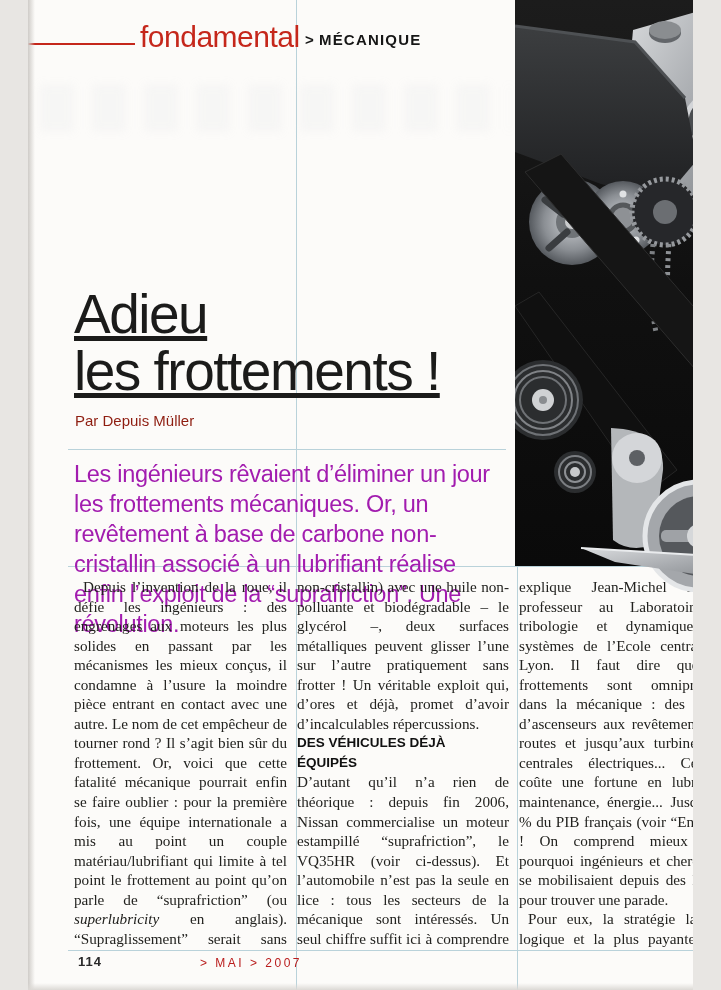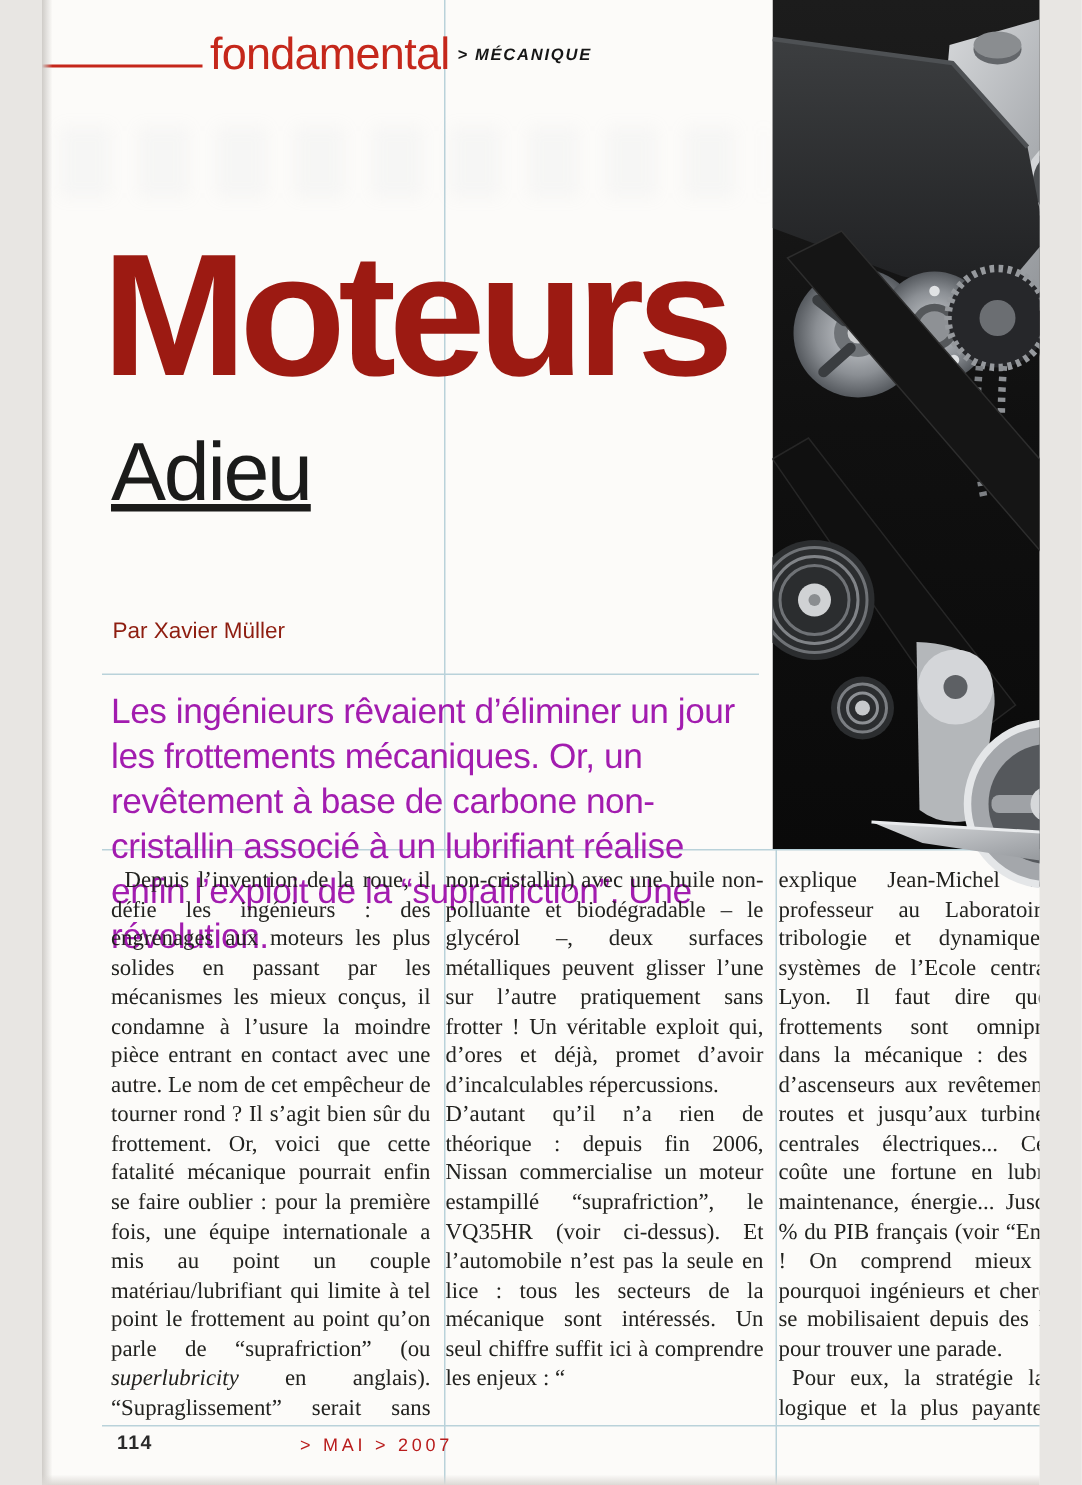--- a/index.html
+++ b/index.html
@@ -24,22 +24,22 @@
   #vr1{left:268px;top:0;height:990px;}
   #vr2{left:489px;top:560px;height:430px;}
   #vr3{left:707px;top:560px;height:430px;}
   #hr1{left:40px;top:449px;width:438px;}
   #hr2{left:40px;top:566px;width:668px;}
   #hr3{left:40px;top:950px;width:668px;}
 
   .kicker{position:absolute;left:112px;top:20px;font-size:30px;font-weight:400;
     letter-spacing:-0.5px;color:#c5271b;z-index:2;}
   .kicker-rule{position:absolute;left:0;top:43px;width:107px;height:2px;background:#c5271b;z-index:2;}
-  .section-label{position:absolute;left:277px;top:31px;font-size:11px;font-weight:700;
-    letter-spacing:1.2px;color:#161616;z-index:2;font-style:italic;}
+  .section-label{position:absolute;left:277px;top:31px;font-size:15px;font-weight:700;
+    letter-spacing:1.2px;color:#161616;z-index:2;}
   .section-label .caret{font-weight:700;margin-right:4px;}
 
   .title{position:absolute;left:40px;top:152px;font-size:116px;font-weight:700;
     letter-spacing:-5px;color:#9c1a12;line-height:1;z-index:2;}
   .subtitle{position:absolute;left:46px;top:286px;font-size:55px;font-weight:400;
     letter-spacing:-1.5px;color:#1b1b1a;line-height:57px;z-index:2;text-decoration:underline;}
   .byline{position:absolute;left:47px;top:412px;font-size:15px;font-weight:400;
     color:#8e1d10;z-index:2;}
   .standfirst{position:absolute;left:46px;top:459px;width:436px;font-size:23.5px;
     line-height:30px;color:#a21caf;letter-spacing:-0.3px;z-index:2;}
@@ -75,33 +75,34 @@
   <div class="hrule" id="hr1"></div>
   <div class="hrule" id="hr2"></div>
   <div class="hrule" id="hr3"></div>
 
   <div class="kicker-rule"></div>
   <div class="kicker">fondamental</div>
   <div class="section-label">
     <span class="caret">&gt;</span><span>MÉCANIQUE</span>
   </div>
 
-  <div class="title">Moteurs</div>
   <div class="subtitle">
     <span>Adieu</span><br>
-  </div>
-  <div class="byline">Par Xavier Müller</div>
+    <span>les frottements !</span>
+  </div>
+  <div class="byline">Par Depuis Müller</div>
   <div class="standfirst">Les ingénieurs rêvaient d’éliminer un jour les frottements mécaniques. Or, un revêtement à base de carbone non-cristallin associé à un lubrifiant réalise enfin l’exploit de la “suprafriction”. Une révolution.</div>
 
   <div class="col" id="col1">
     <p class="indent"><span>Depuis l’invention de la roue, il défie les ingénieurs : des engrenages aux moteurs les plus solides en passant par les mécanismes les mieux conçus, il condamne à l’usure la moindre pièce entrant en contact avec une autre. Le nom de cet empêcheur de tourner rond ? Il s’agit bien sûr du frottement. Or, voici que cette fatalité mécanique pourrait enfin se faire oublier : pour la première fois, une équipe internationale a mis au point un couple matériau/lubrifiant qui limite à tel point le frottement au point qu’on parle de “suprafriction” (ou </span><span class="ital">superlubricity</span><span> en anglais). “Supraglissement” serait sans doute plus convenable, mais le résultat est là : en combinant un revêtement de ta-C (abréviation anglaise pour “carbone tétraédrique”, une sorte de diamant</span></p>
   </div>
 
   <div class="col" id="col2">
     <p>non-cristallin) avec une huile non-polluante et biodégradable – le glycérol –, deux surfaces métalliques peuvent glisser l’une sur l’autre pratiquement sans frotter ! Un véritable exploit qui, d’ores et déjà, promet d’avoir d’incalculables répercussions.</p>
+    <p class="body-heading">DES VÉHICULES DÉJÀ ÉQUIPÉS</p>
     <p><span>D’autant qu’il n’a rien de théorique : depuis fin 2006, Nissan commercialise un moteur estampillé “suprafriction”, le VQ35HR (voir ci-dessus). Et l’automobile n’est pas la seule en lice : tous les secteurs de la mécanique sont intéressés. Un seul chiffre suffit ici à comprendre les enjeux : “</span></p>
   </div>
 
   <div class="col" id="col3">
     <p>explique Jean-Michel Martin, professeur au Laboratoire de tribologie et dynamique des systèmes de l’Ecole centrale de Lyon. Il faut dire que les frottements sont omniprésents dans la mécanique : des câbles d’ascenseurs aux revêtements des routes et jusqu’aux turbines des centrales électriques... Ce qui coûte une fortune en lubrifiant, maintenance, énergie... Jusqu’à 3 % du PIB français (voir “Enjeux”) ! On comprend mieux ainsi pourquoi ingénieurs et chercheurs se mobilisaient depuis des lustres pour trouver une parade.</p>
     <p class="indent">Pour eux, la stratégie la plus logique et la plus payante pour réduire le frottement de deux surfaces solides était de rendre celles-ci aussi lisses que possible. Problème : quand bien même les surfaces seraient plates au ni-</p>
   </div>
 
   <svg class="photo" viewBox="0 0 234 592" width="234" height="592" xmlns="http://www.w3.org/2000/svg">
     <defs>

